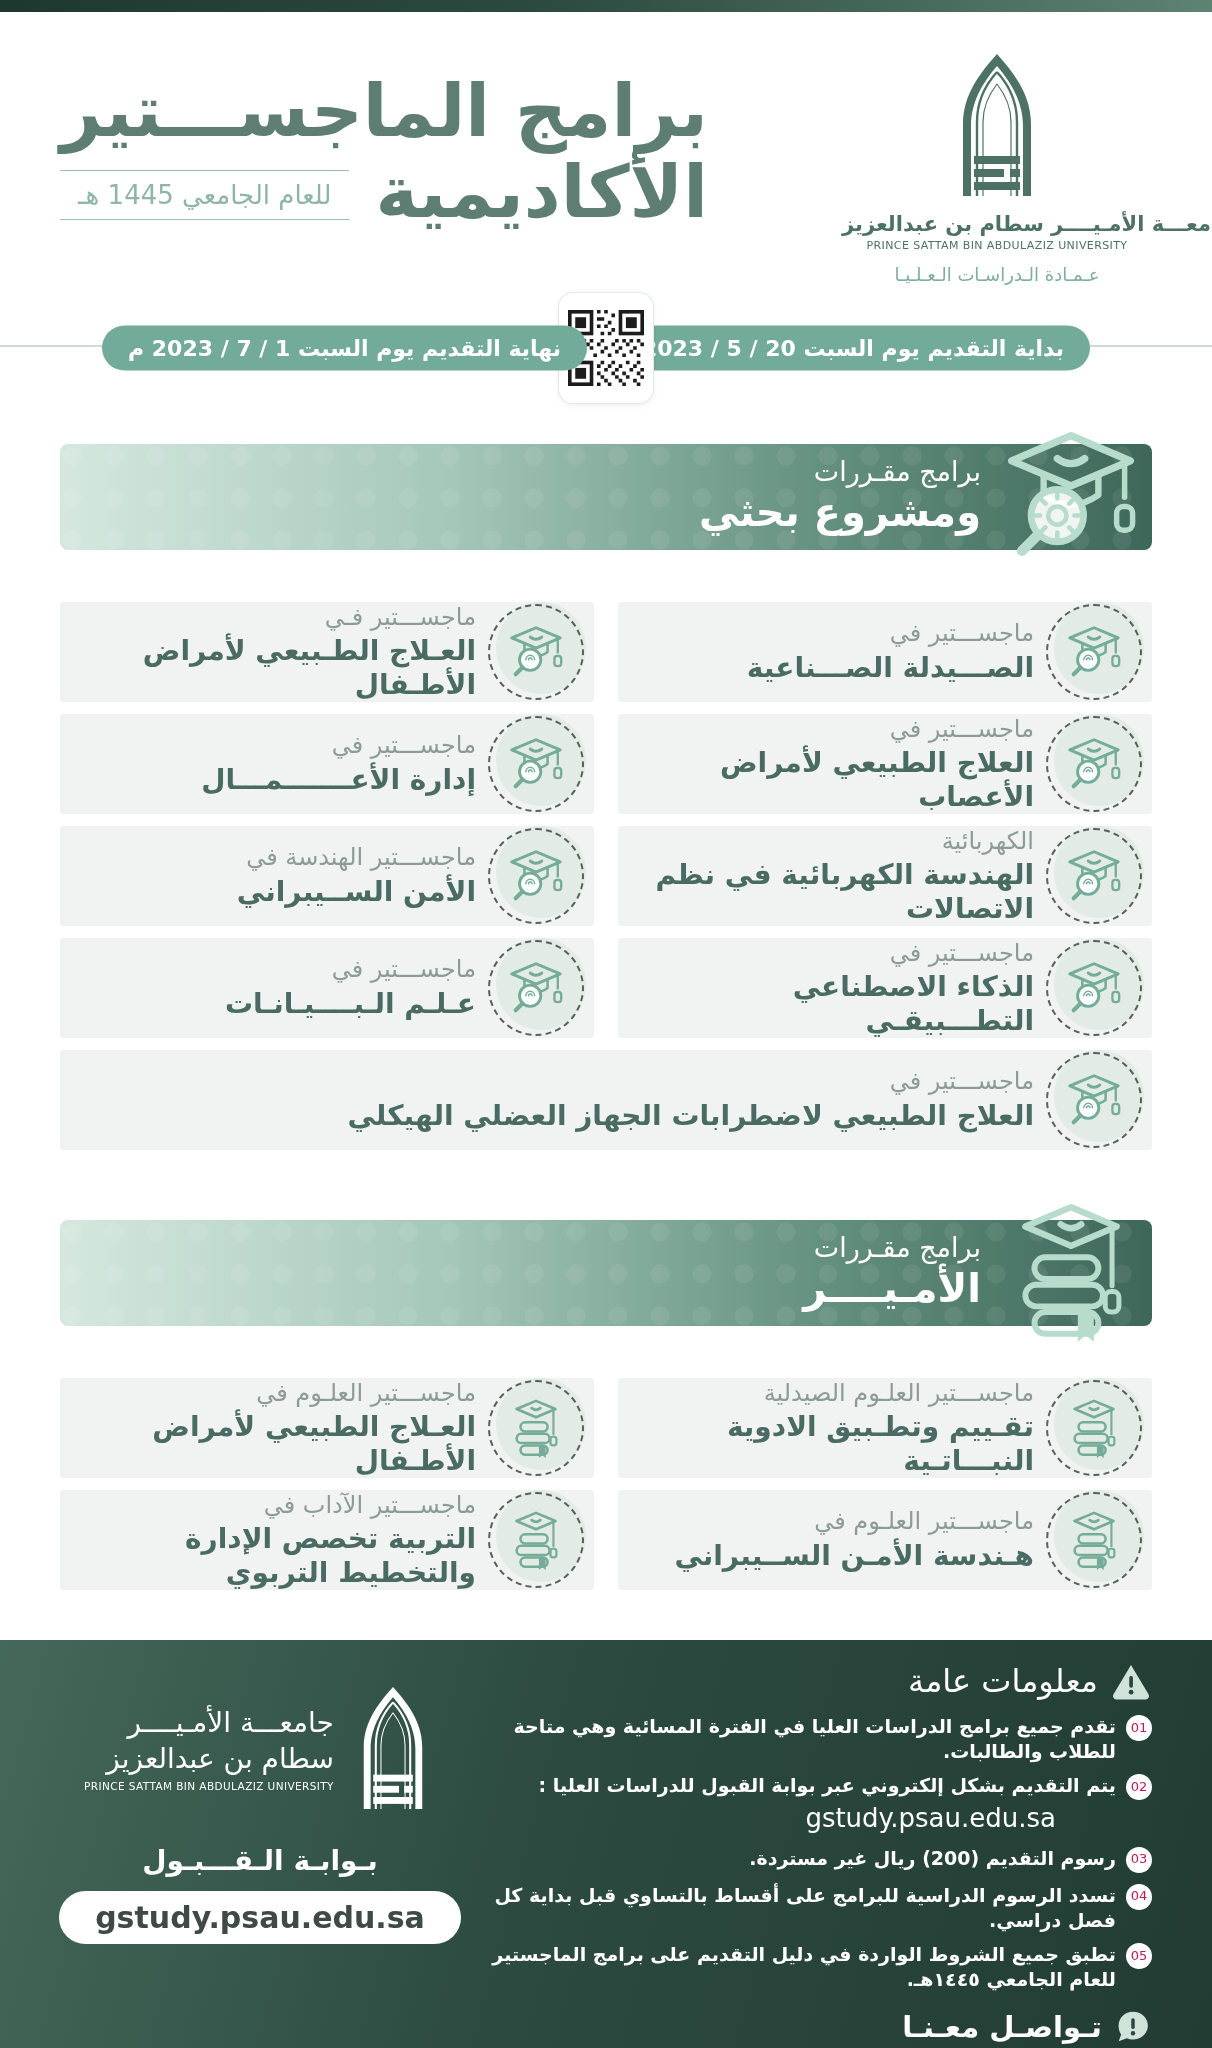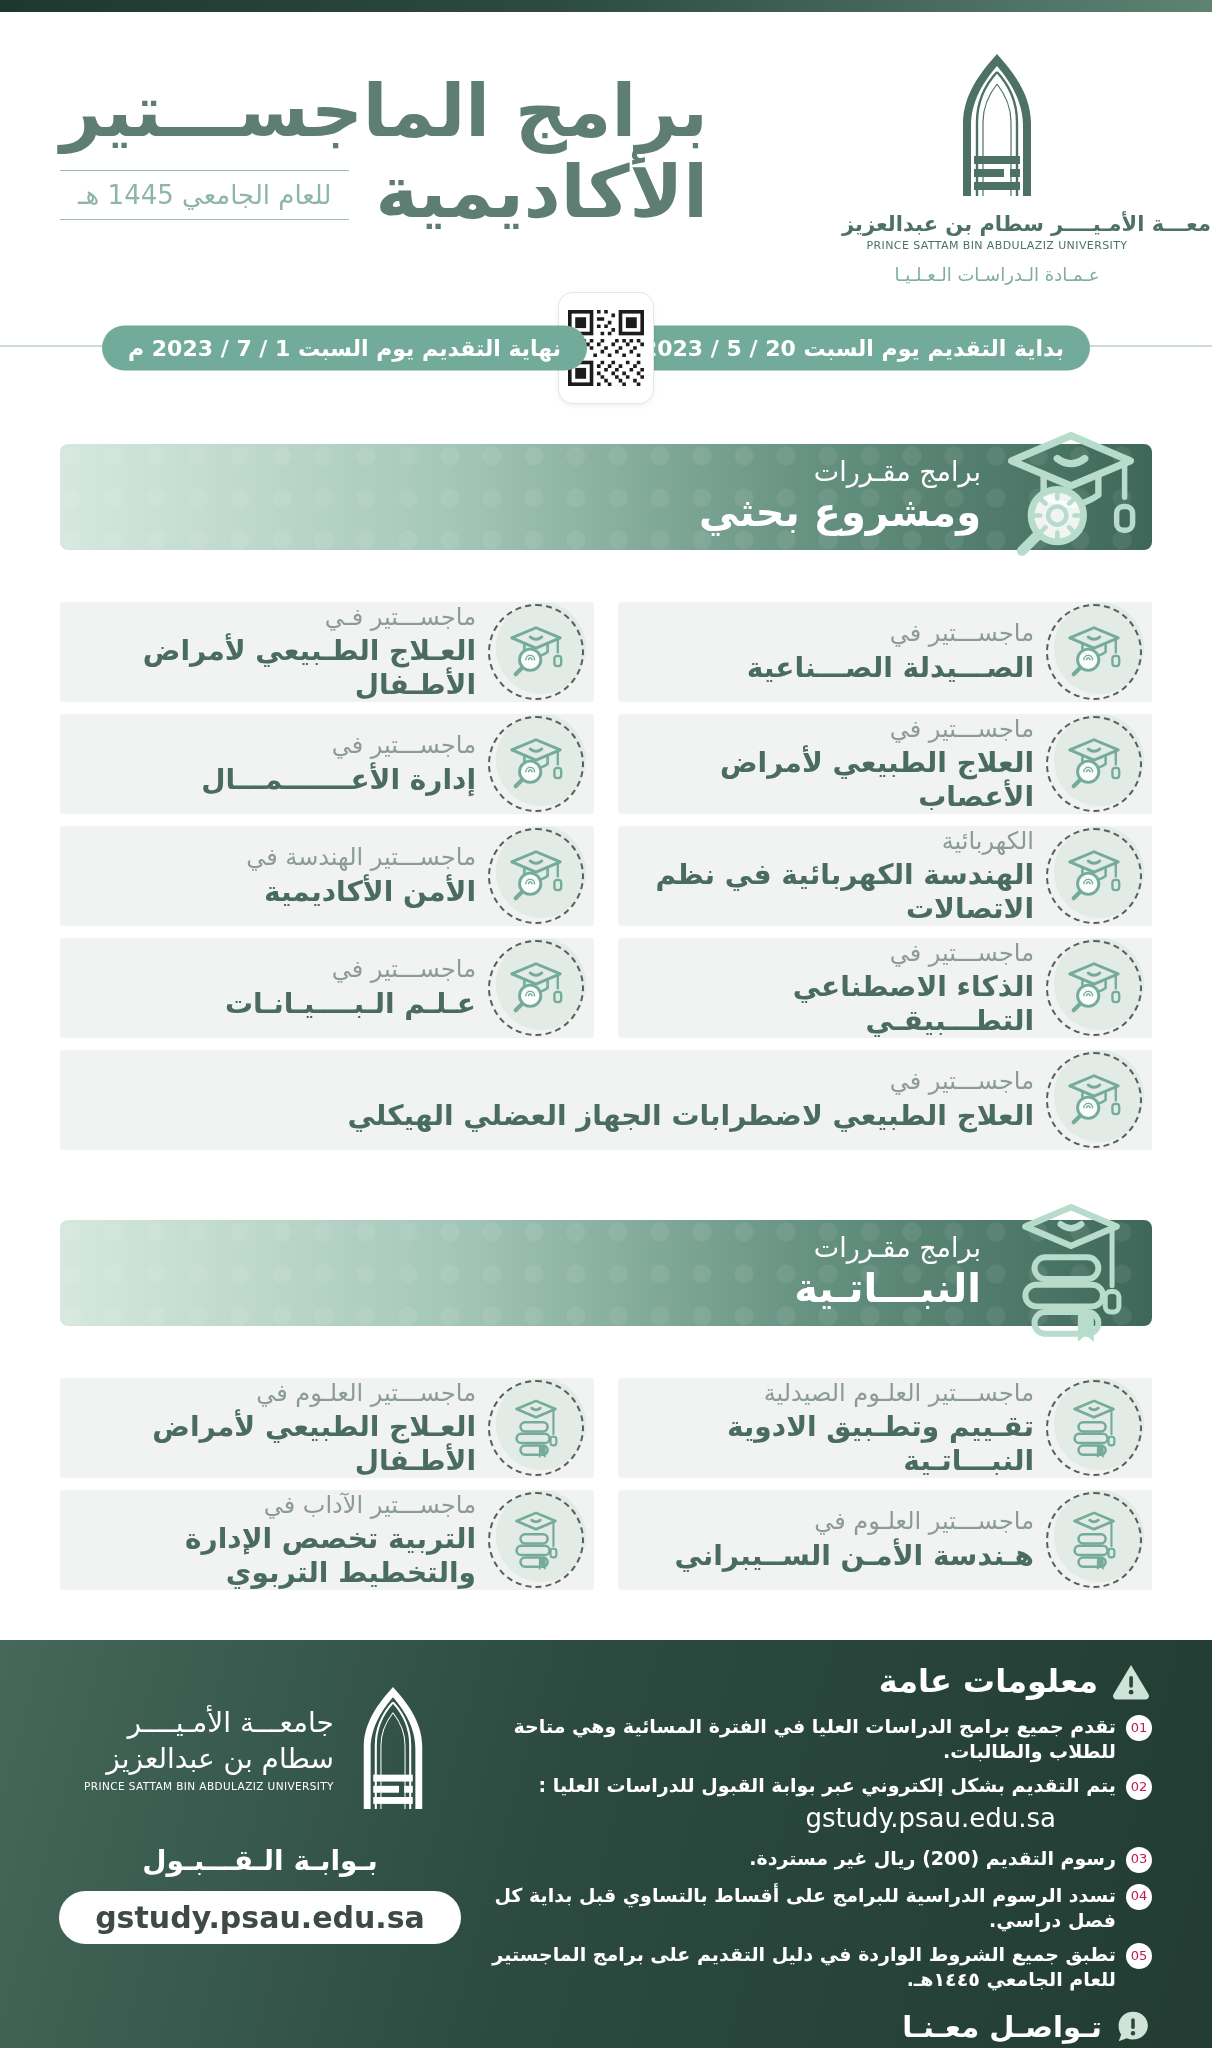--- a/index.html
+++ b/index.html
@@ -49,21 +49,21 @@
   .picon::after{content:"";position:absolute;inset:2px;border:2px dashed #56605a;border-radius:50%;}
   .picon svg{position:absolute;inset:0;margin:auto;width:62px;height:62px;color:#74ab99;}
   .ptext{flex:1;text-align:right;direction:rtl;padding-left:10px;margin-right:10px;}
   .pprefix{font-size:24px;color:#8c9b95;line-height:1.2;}
   .pname{font-size:28px;font-weight:bold;color:#4a6b61;line-height:1.2;margin-top:3px;}
 
   
   .footer{flex:1 1 auto;margin-top:50px;background:linear-gradient(105deg,#44685a 0%,#2c4a40 45%,#223c33 100%);color:#fff;padding:20px 60px 0;box-sizing:border-box;display:flex;flex-direction:column;}
   .footer-grid{display:flex;direction:rtl;flex:1 1 auto;}
   .info{flex:1;direction:rtl;}
-  .info-head{display:flex;align-items:center;gap:12px;font-size:32px;font-weight:bold;margin-bottom:12px;}
+  .info-head{display:flex;align-items:center;gap:12px;font-size:32px;font-weight:normal;margin-bottom:12px;}
   .info-head svg{width:42px;height:42px;}
   .info-items{display:flex;flex-direction:column;gap:10px;}
   .item{display:flex;gap:10px;align-items:flex-start;font-size:19px;font-weight:bold;line-height:1.3;}
   .badge{width:26px;height:26px;border-radius:50%;background:#fff;color:#be185d;font-size:13px;font-weight:normal;display:flex;align-items:center;justify-content:center;flex:0 0 26px;margin-top:1px;}
   .item-link{direction:ltr;text-align:right;font-size:26px;font-weight:normal;margin:4px 60px 0 0;}
   .contact-head{display:flex;align-items:center;gap:12px;font-size:29px;font-weight:bold;margin:16px 0 0;}
   .contact-head svg{width:38px;height:38px;}
 
   .logo-col{width:400px;flex:0 0 400px;display:flex;flex-direction:column;align-items:center;padding-top:18px;direction:ltr;}
   .flogo{display:flex;align-items:center;gap:16px;}
@@ -306,21 +306,21 @@
         </div>
       </div>
       <div class="card">
         <span class="picon">
             <svg>
               <use href="#icon-cap-search"></use>
             </svg>
           </span>
         <div class="ptext">
           <div class="pprefix">ماجســـتير الهندسة في</div>
-          <div class="pname">الأمن الأكاديمية</div>
+          <div class="pname">الأمن الســيبراني</div>
         </div>
       </div>
       <div class="card">
         <span class="picon">
             <svg>
               <use href="#icon-cap-search"></use>
             </svg>
           </span>
         <div class="ptext">
           <div class="pprefix">ماجســـتير في</div>
@@ -347,21 +347,21 @@
         <div class="ptext">
           <div class="pprefix">ماجســـتير في</div>
           <div class="pname">العلاج الطبيعي لاضطرابات الجهاز العضلي الهيكلي</div>
         </div>
       </div>
     </div>
 
     <div class="band second">
       <div class="band-text">
         <div class="band-l1">برامج مقـررات</div>
-        <div class="band-l2">النبـــاتـية</div>
+        <div class="band-l2">الأمـيــــر</div>
       </div>
       <svg class="band-icon">
           <use href="#icon-cap-books"></use>
         </svg>
     </div>
 
     <div class="cards">
       <div class="card">
         <span class="picon">
             <svg>

